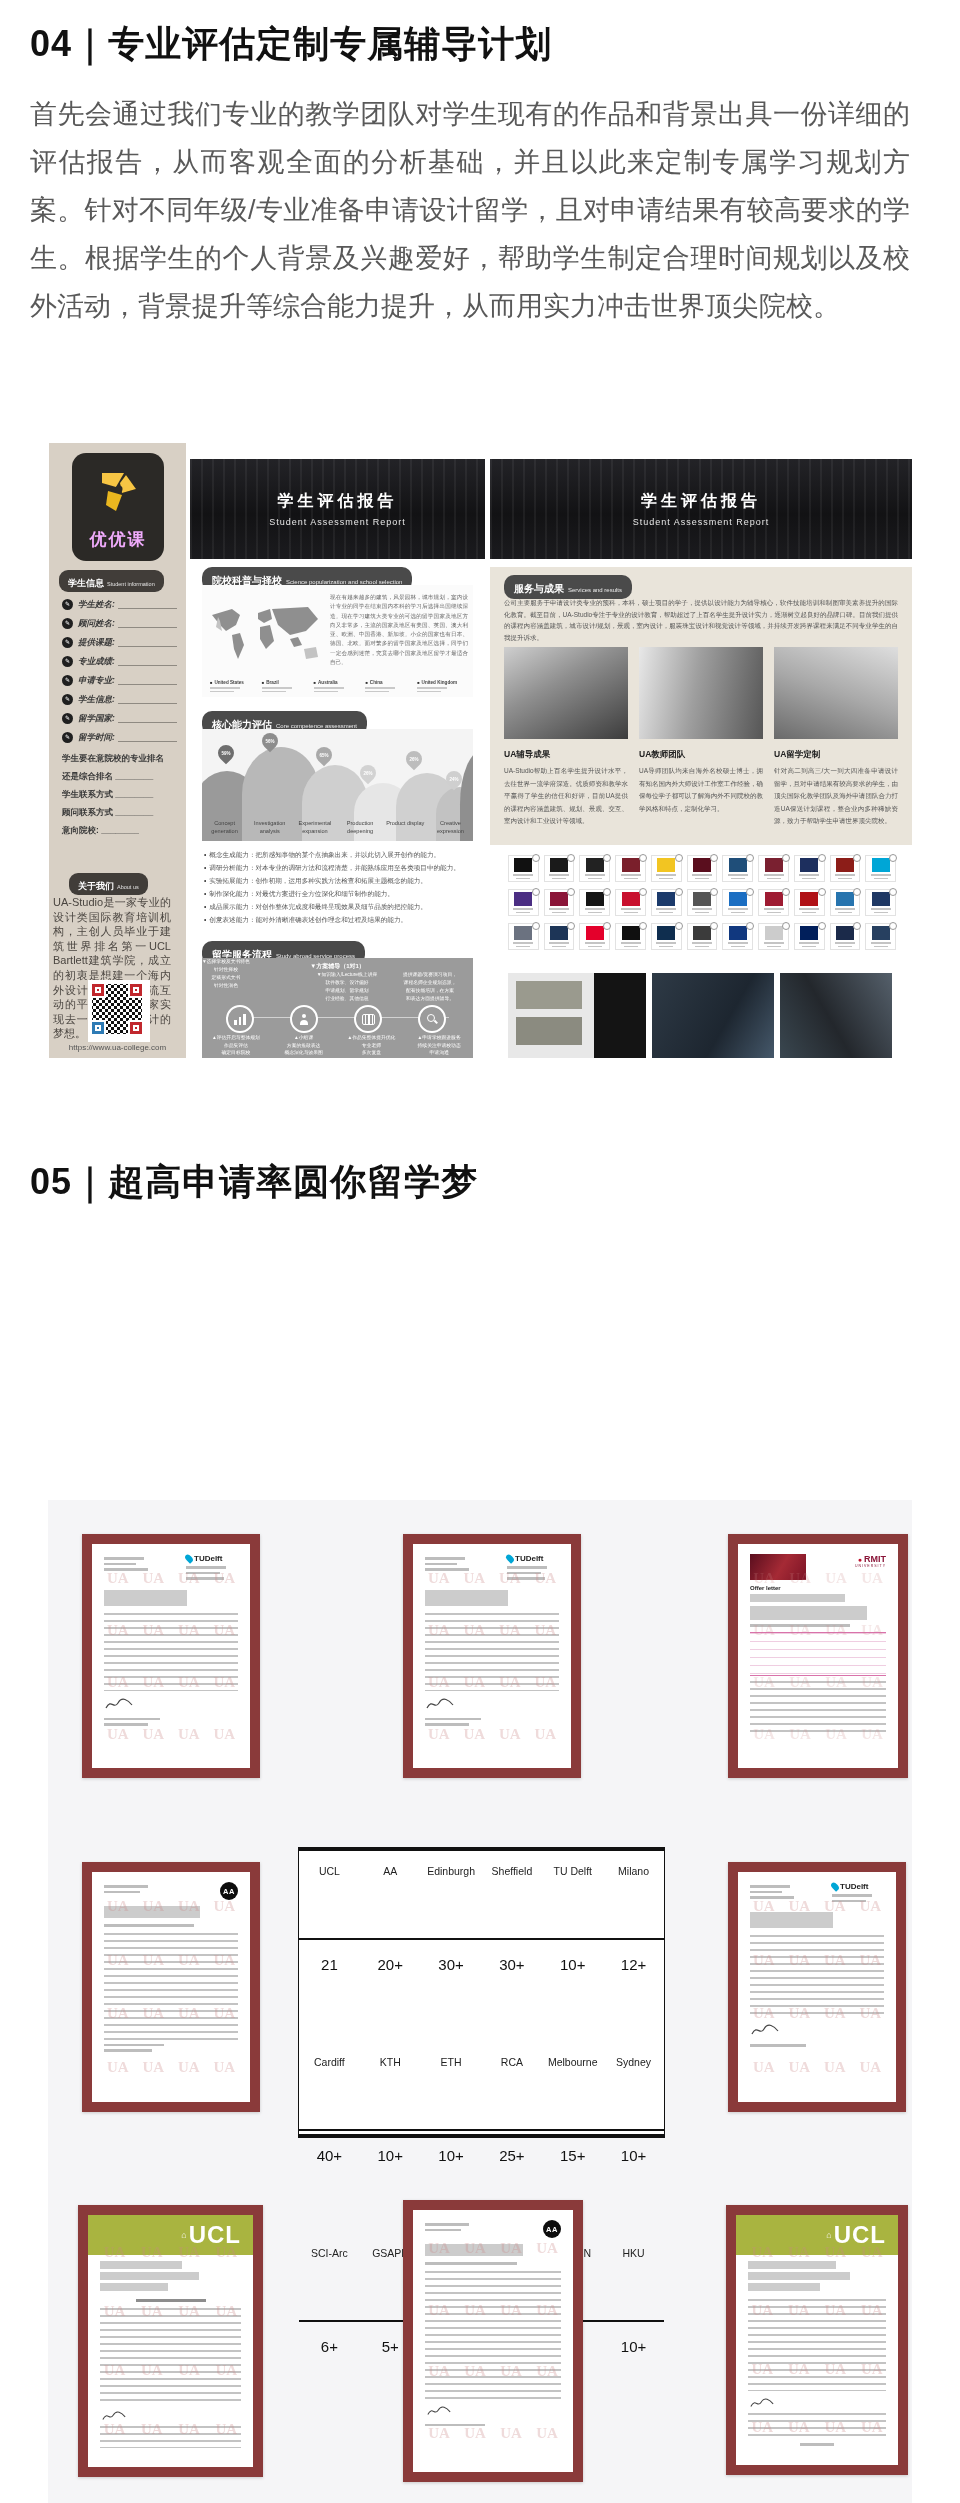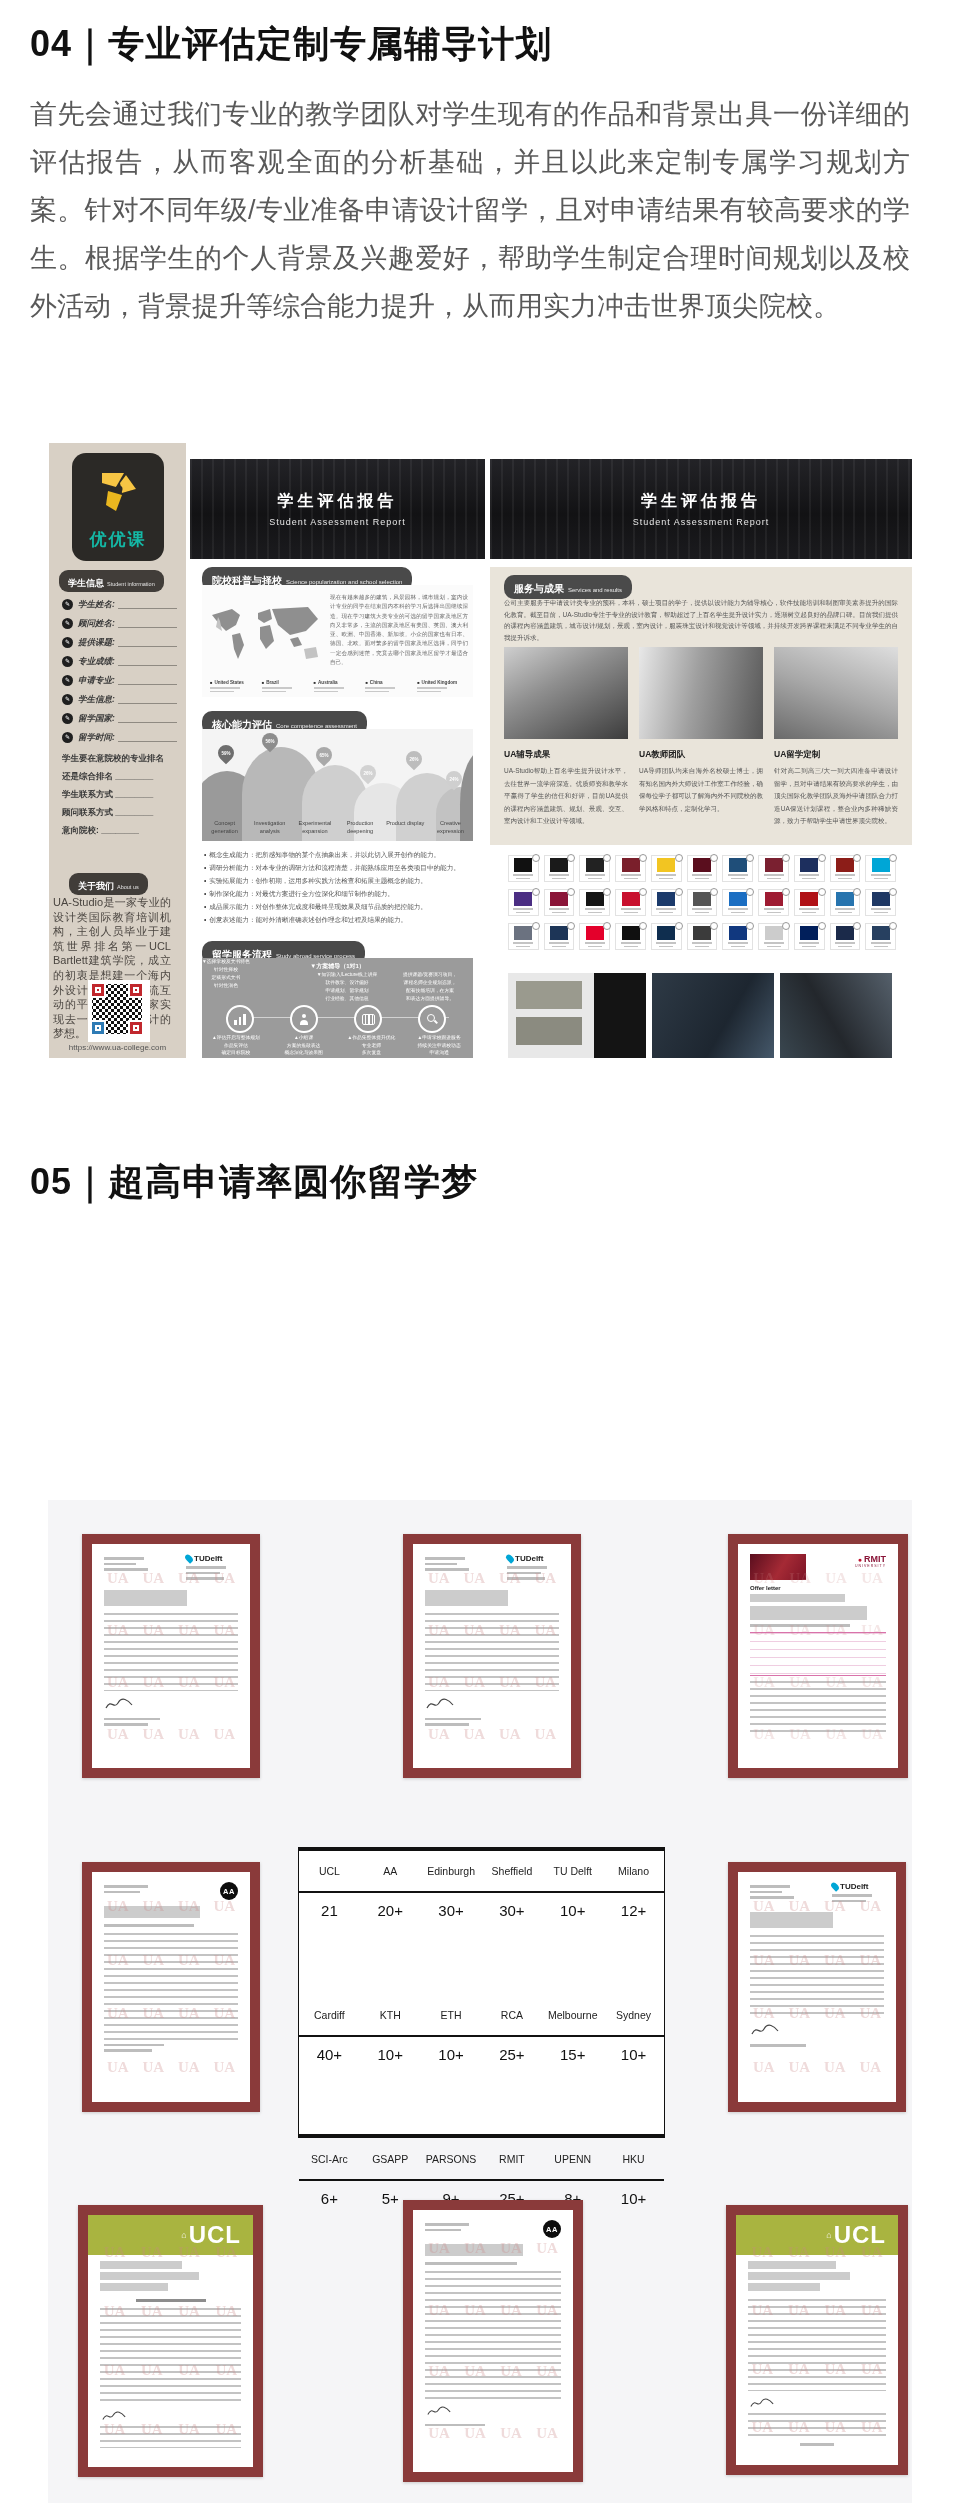--- a/index.html
+++ b/index.html
@@ -10,21 +10,21 @@
   .h-big{position:absolute;left:30px;font-size:36px;font-weight:bold;color:#111;letter-spacing:1px;white-space:nowrap;}
   .para{position:absolute;left:30px;width:880px;font-size:27px;line-height:48px;color:#595959;
         text-align:justify;word-break:break-all;}
 
   
   .brochure{position:absolute;left:49px;top:443px;width:863px;height:615px;}
   .side{position:absolute;left:0;top:0;width:137px;height:615px;background:#d8d0c5;}
   .logo-card{position:absolute;left:23px;top:10px;width:92px;height:108px;background:#2b2926;border-radius:14px;
              display:flex;flex-direction:column;align-items:center;justify-content:flex-end;padding-bottom:10px;box-sizing:border-box;}
   .logo-card svg{position:absolute;top:14px;left:22px;}
-  .logo-zh{color:#14b8a6;font-weight:bold;font-size:17px;letter-spacing:2px;}
+  .logo-zh{color:#f0abfc;font-weight:bold;font-size:17px;letter-spacing:2px;}
   .pill{display:inline-block;background:#413d39;color:#fff;border-radius:9px;padding:2px 9px;white-space:nowrap;}
   .pill .zh{font-size:9px;font-weight:bold;}
   .pill .en{font-size:5.5px;margin-left:3px;opacity:.85;}
   .side .pill{position:absolute;left:10px;top:127px;}
   .fields{position:absolute;left:13px;top:152px;width:115px;font-style:italic;}
   .frow{display:flex;align-items:center;height:19px;}
   .fico{width:11px;height:11px;border-radius:50%;background:#1f1f1f;color:#fff;font-size:6px;line-height:11px;
         text-align:center;margin-right:5px;flex:0 0 11px;}
   .flab{font-size:8.5px;font-weight:bold;color:#3a3a3a;white-space:nowrap;}
   .fline{flex:1;border-bottom:1px solid #8f8a82;height:8px;margin-left:3px;}
@@ -152,21 +152,21 @@
   .uclband .u{font-size:24px;font-weight:bold;letter-spacing:1px;}
   .uclband .h{font-size:9px;margin-right:2px;}
   .uclbody{margin-top:36px;}
 
   .otable{position:absolute;left:250px;top:347px;width:367px;height:291px;background:#fff;
           border:1.5px solid #111;border-top-width:4px;border-bottom-width:4px;box-sizing:border-box;}
   .trow{display:flex;}
   .trow > div{flex:1;text-align:center;}
   .throw{height:40px;align-items:center;font-size:10.5px;color:#222;}
   .throw > div{line-height:40px;}
-  .tvrow{font-size:15px;color:#111;padding-top:9px;box-sizing:border-box;border-top:2.5px solid #111;}
+  .tvrow{font-size:15px;color:#111;padding-top:16px;box-sizing:border-box;border-top:2.5px solid #111;margin-top:47px;}
   .tv1{height:104px;} .tv2{height:104px;} .tv3{height:47px;}
 </style>
 </head>
 <body>
 
 <div class="canvas">
 
   <div class="h-big" style="top:20px">04｜专业评估定制专属辅导计划</div>
   <div class="para" style="top:90px">首先会通过我们专业的教学团队对学生现有的作品和背景出具一份详细的评估报告，从而客观全面的分析基础，并且以此来定制专属学习规划方案。针对不同年级/专业准备申请设计留学，且对申请结果有较高要求的学生。根据学生的个人背景及兴趣爱好，帮助学生制定合理时间规划以及校外活动，背景提升等综合能力提升，从而用实力冲击世界顶尖院校。</div>
 

